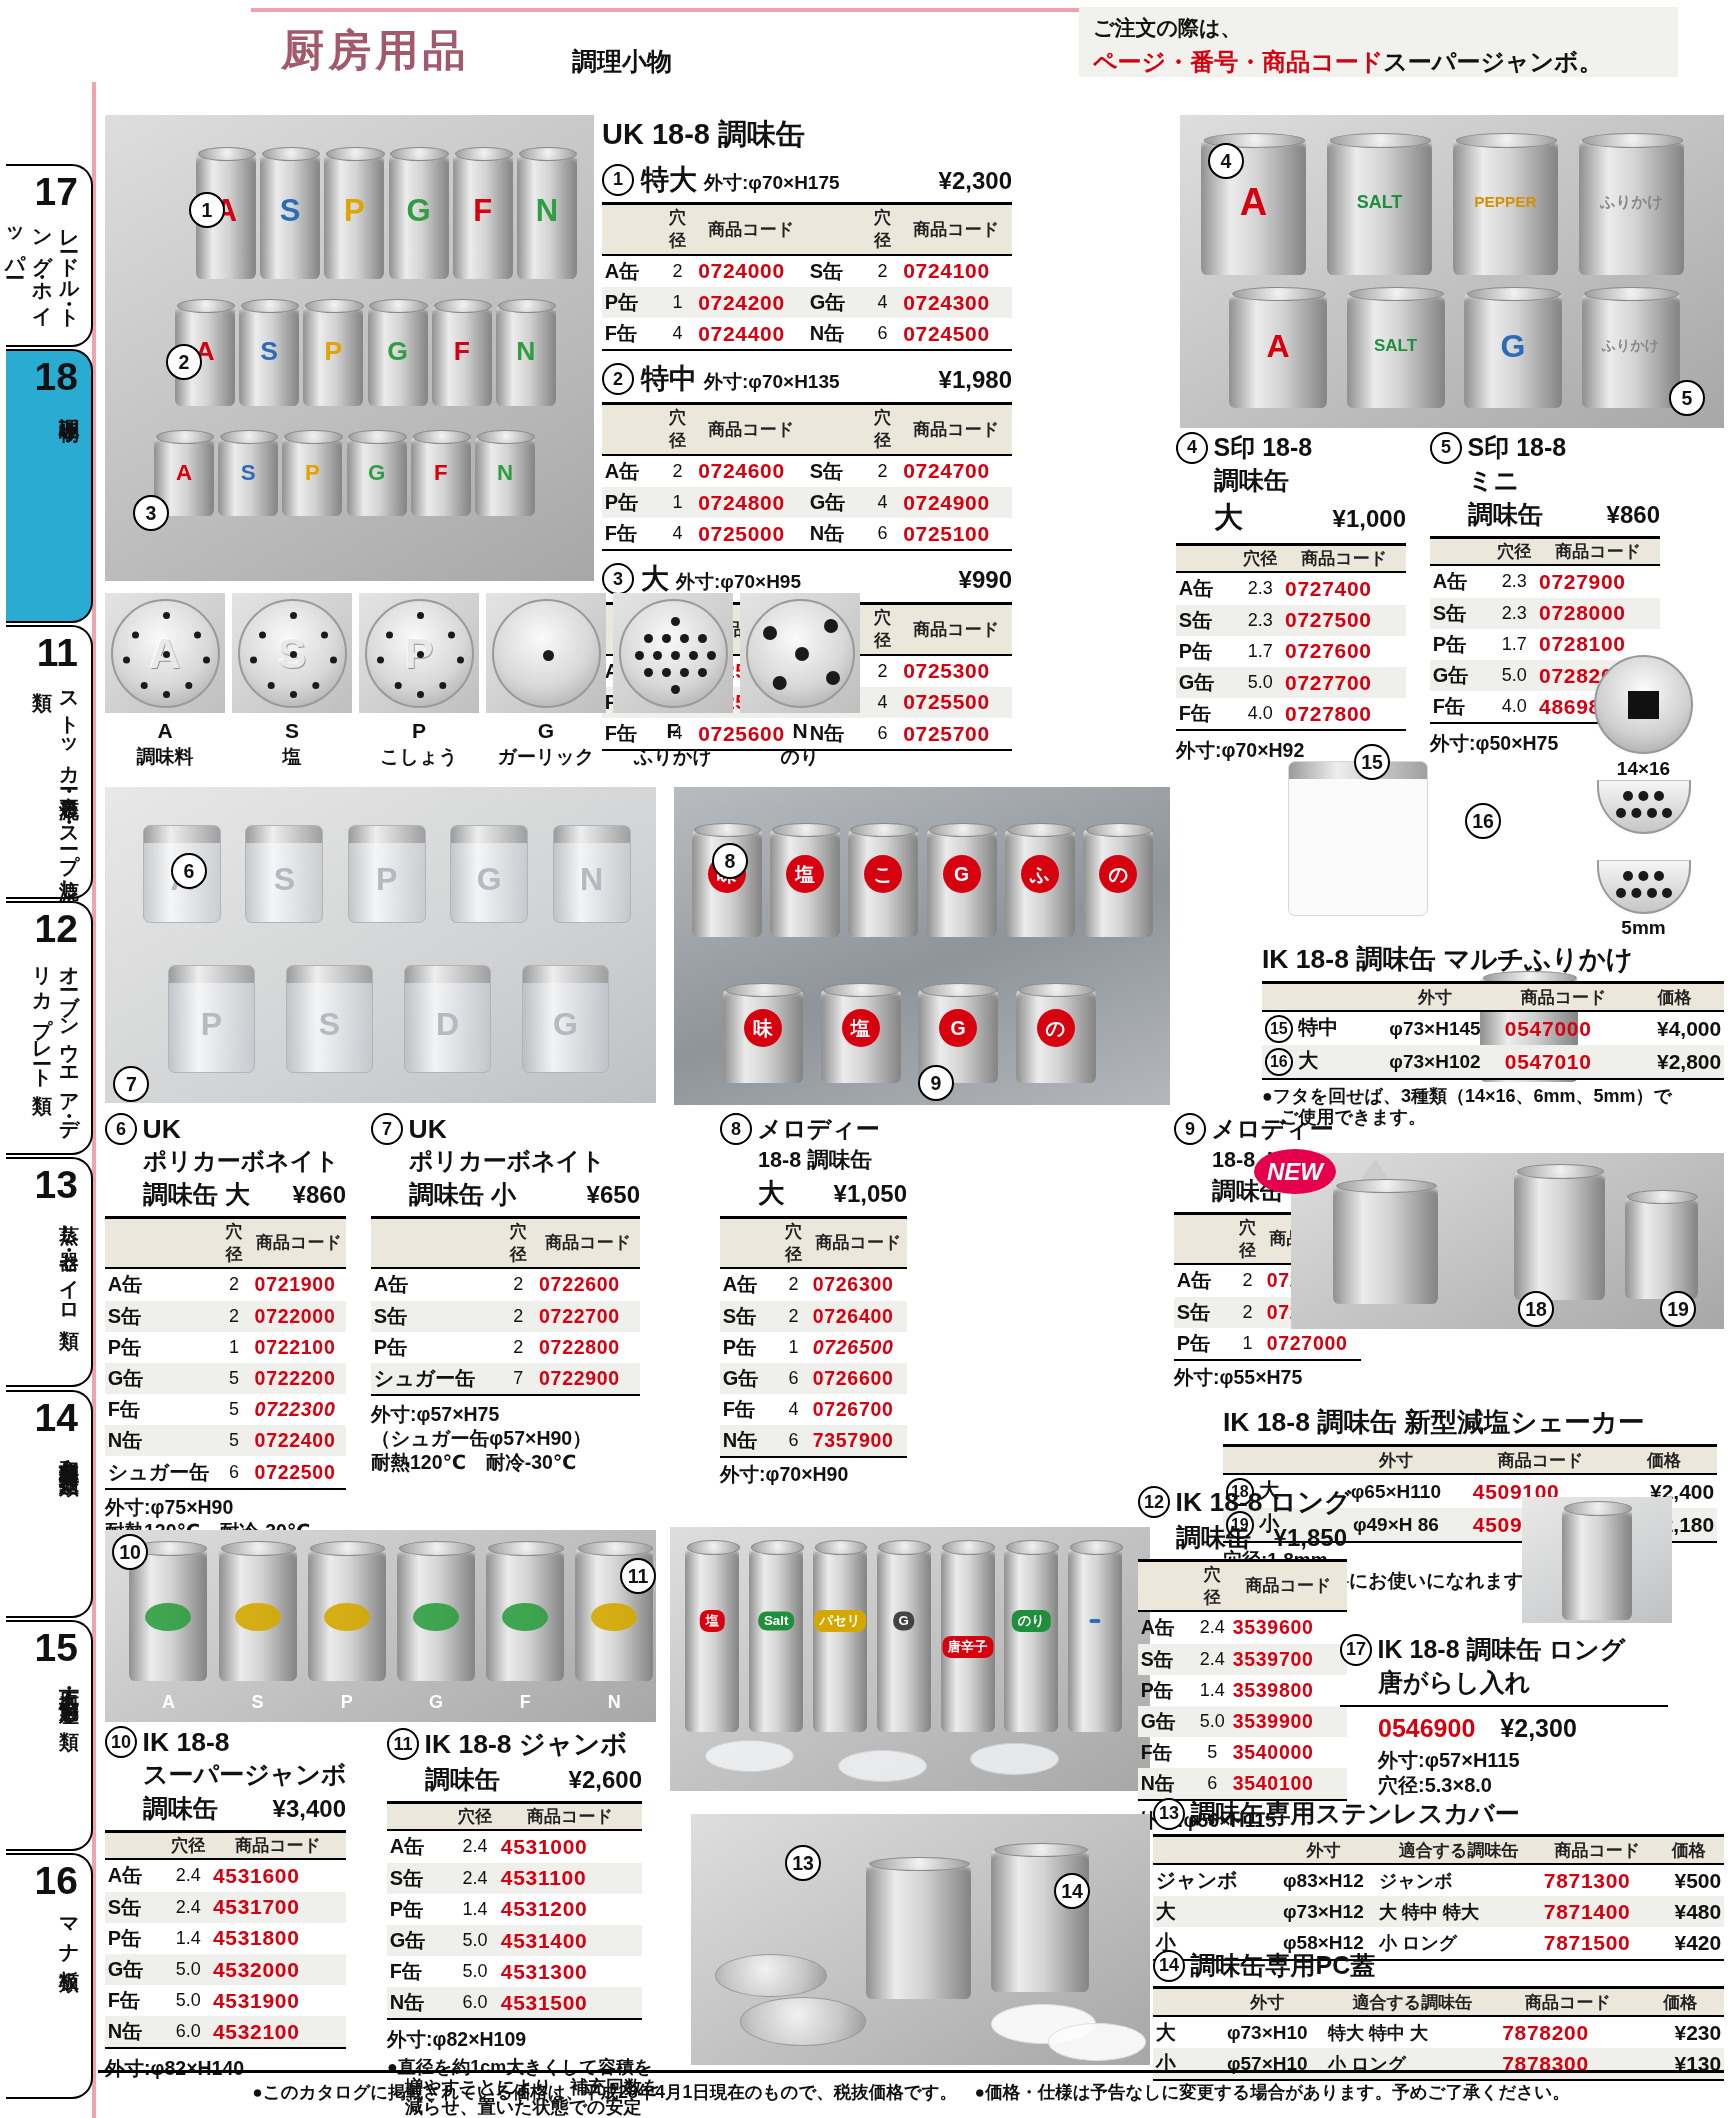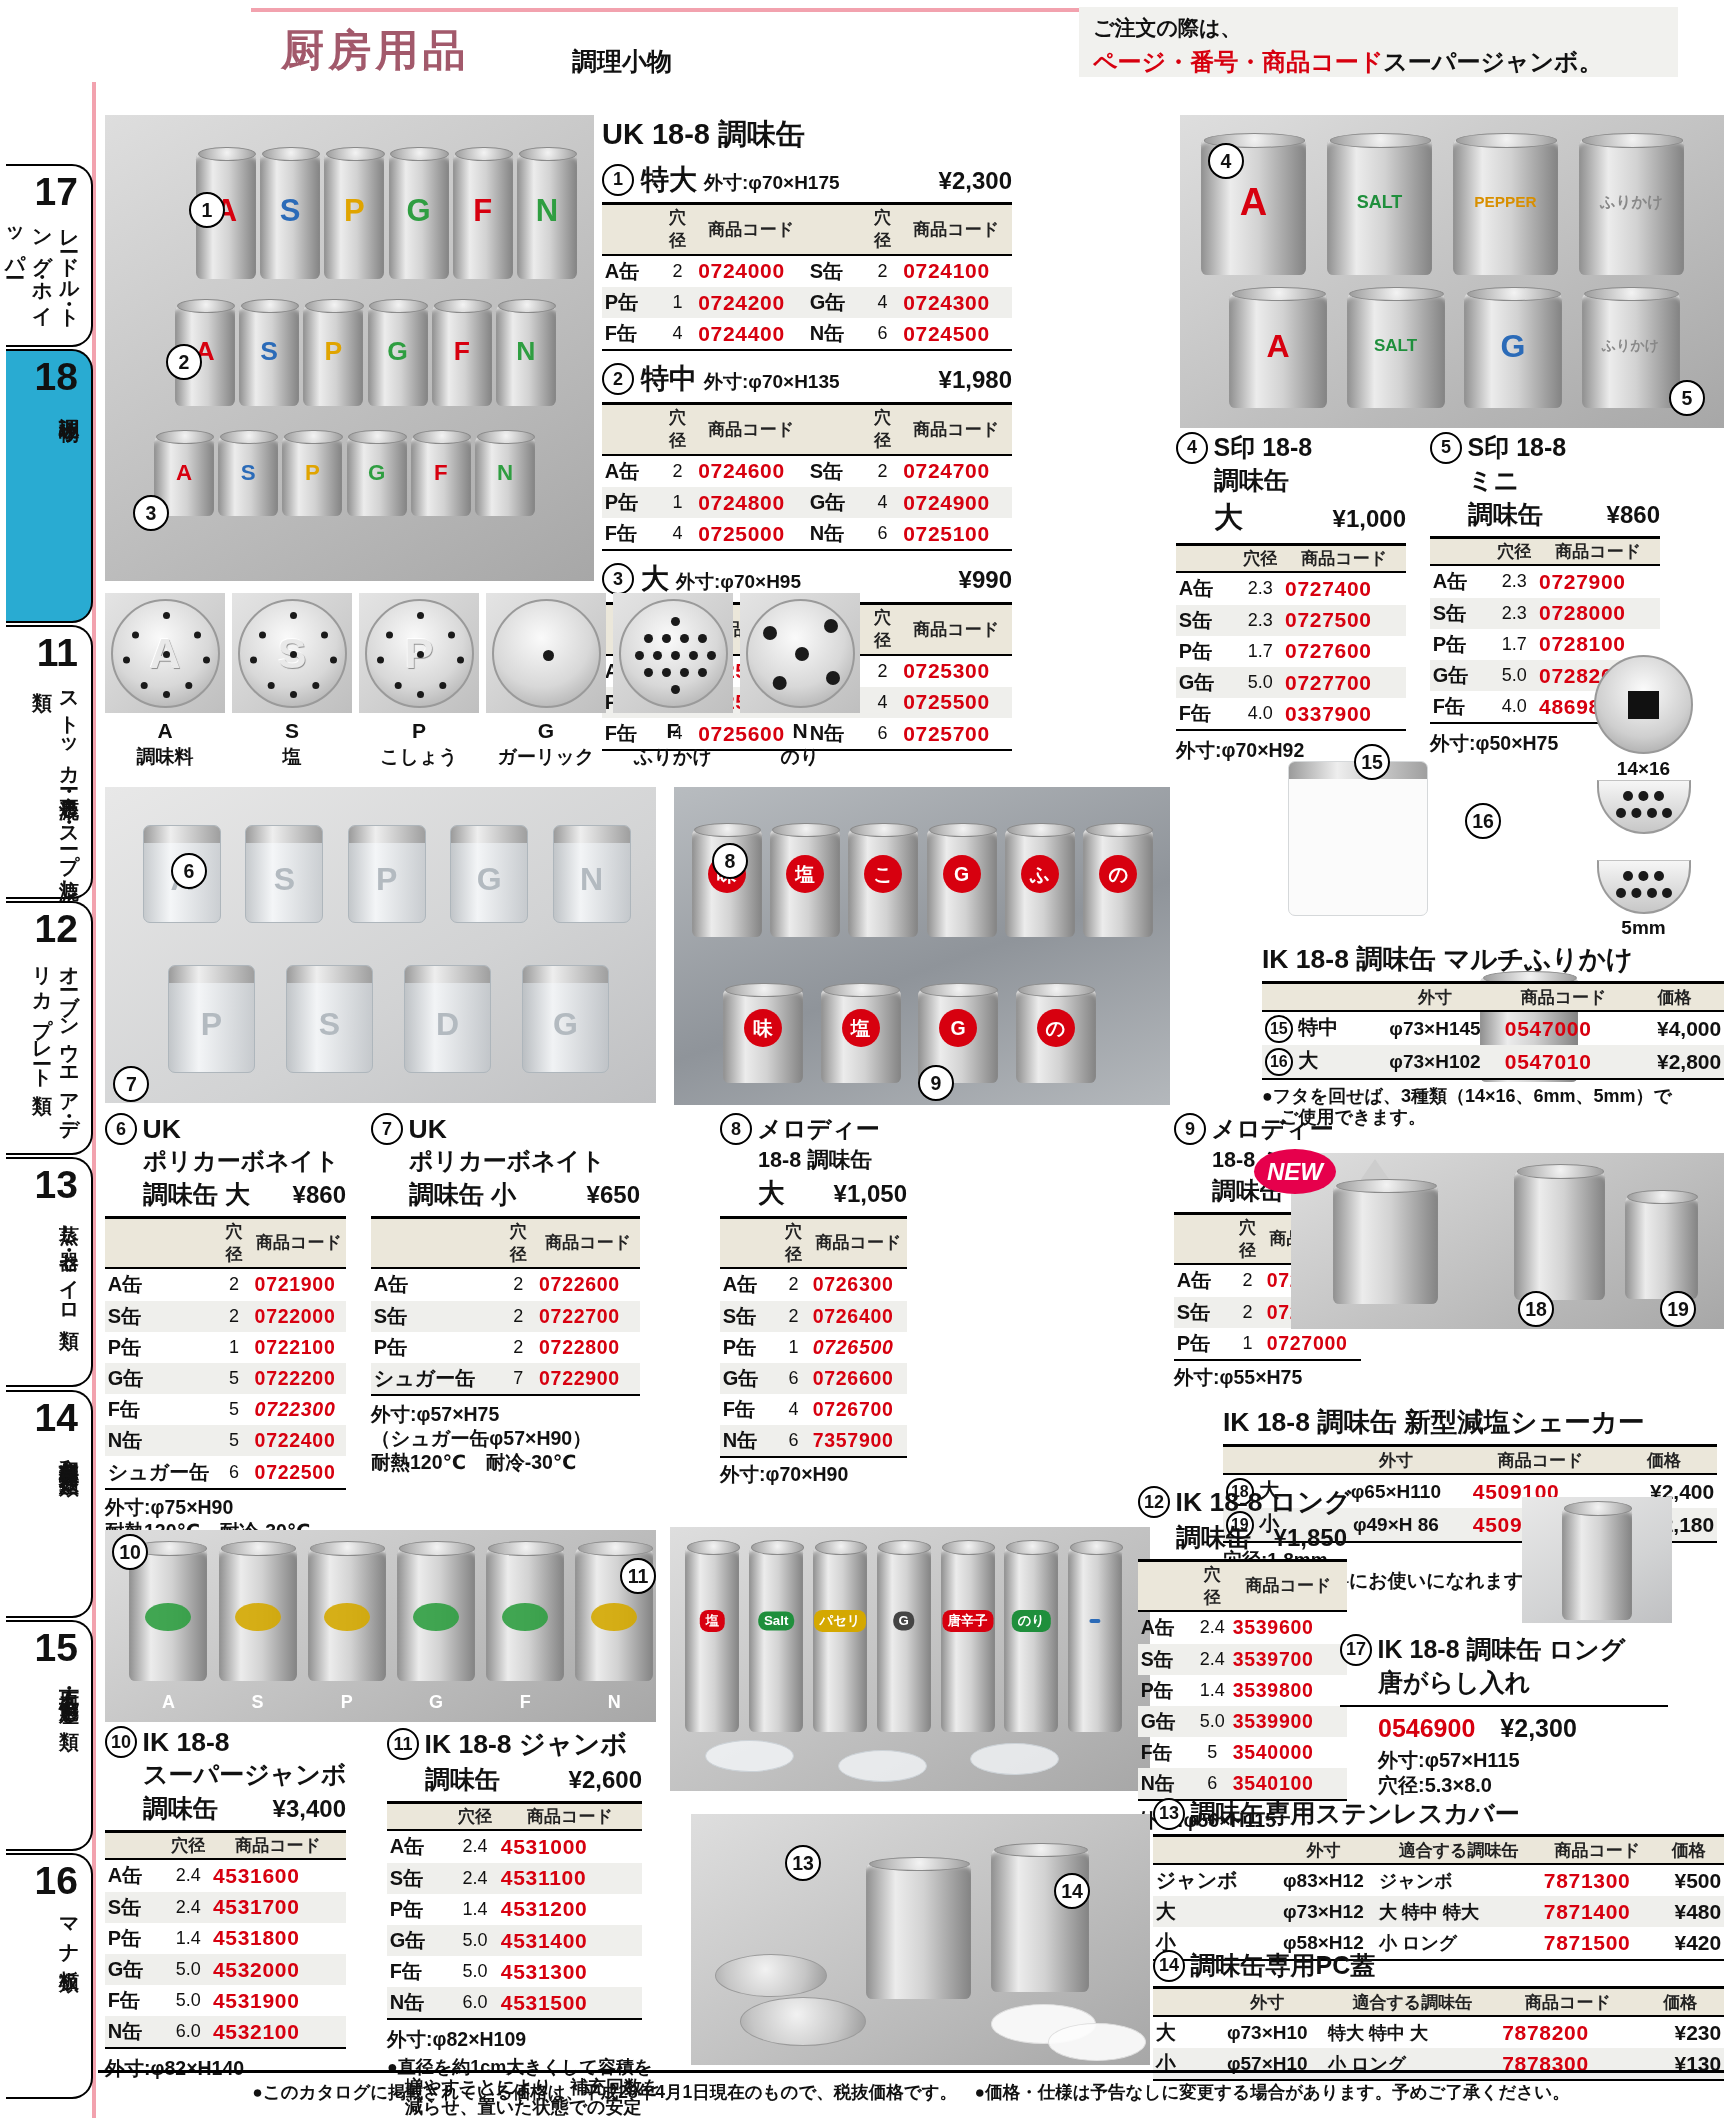--- a/index.html
+++ b/index.html
@@ -542,21 +542,21 @@
             <td class="code">0727600</td>
           </tr>
           <tr>
             <td class="lbl">G缶</td>
             <td class="dia">5.0</td>
             <td class="code">0727700</td>
           </tr>
           <tr>
             <td class="lbl">F缶</td>
             <td class="dia">4.0</td>
-            <td class="code">0337900</td>
+            <td class="code">0727800</td>
           </tr>
         </tbody>
     </table>
     <div class="sizenote">外寸:φ70×H92</div>
   </div>
 
   <div class="abs" style="left:1430px;top:431px;width:230px;">
     <div class="hline">
         <span class="cnum">5</span>
         <span class="t36">S印 18-8</span>
@@ -1201,21 +1201,21 @@
         <div class="can" style="width:54px;height:185px;">
           <span class="slabel" style="background: rgb(31, 143, 60);">Salt</span>
         </div>
         <div class="can" style="width:54px;height:185px;">
           <span class="slabel" style="background: rgb(212, 168, 0);">パセリ</span>
         </div>
         <div class="can" style="width:54px;height:185px;">
           <span class="slabel" style="background: rgb(68, 68, 68);">G</span>
         </div>
         <div class="can" style="width:54px;height:185px;">
-          <span class="slabel" style="background: rgb(215, 0, 15);">唐辛子</span>
+          <span class="slabel" style="background: rgb(215, 0, 15); margin-top: 26px;">唐辛子</span>
         </div>
         <div class="can" style="width:54px;height:185px;">
           <span class="slabel" style="background: rgb(31, 143, 60);">のり</span>
         </div>
         <div class="can" style="width:54px;height:185px;">
           <span class="slabel" style="background: rgb(43, 107, 184);"></span>
         </div>
       </div>
     <div class="clid" style="left:35px;top:213px;"></div>
     <div class="clid" style="left:168px;top:223px;"></div>

